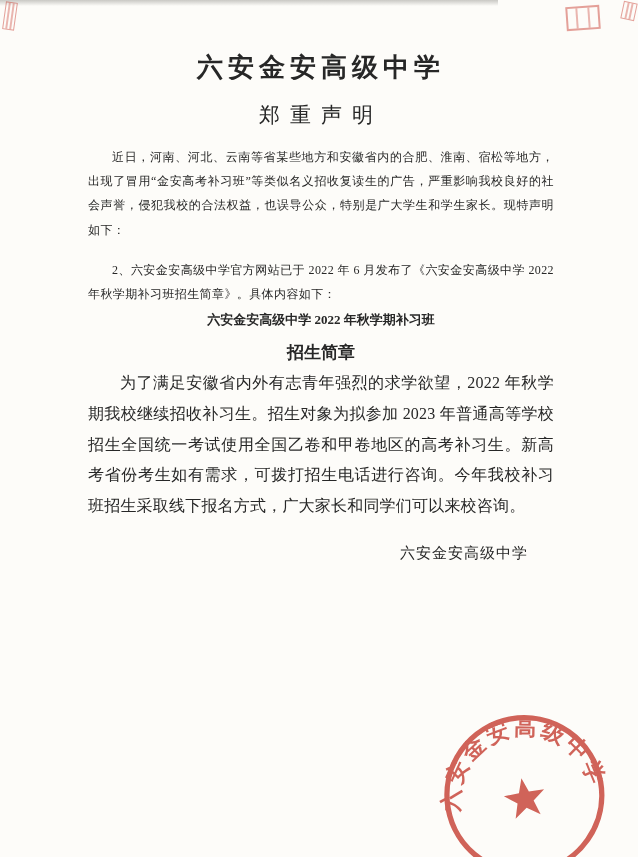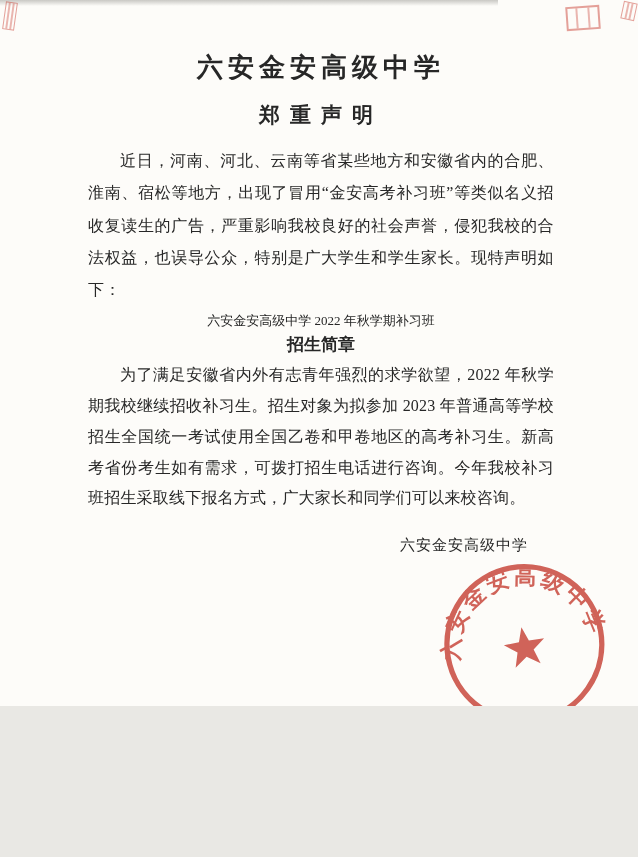--- a/index.html
+++ b/index.html
@@ -4,21 +4,21 @@
 <style>
   html, body { margin: 0; padding: 0; }
   body {
     width: 638px; height: 857px;
     background: #e9e8e4;
     font-family: "Liberation Serif", "DejaVu Serif", serif;
     overflow: hidden;
   }
   .page {
     position: relative;
-    width: 638px; height: 706px;
+    width: 638px; height: 857px;
     box-sizing: border-box;
     background: #fdfcf9;
     padding: 46px 84px 8px 88px;
     color: #272727;
     overflow: hidden;
   }
   .page::before {
     content: "";
     position: absolute; top: 0; left: 0; right: 140px; height: 6px;
     background: linear-gradient(#c9c8c4, rgba(201,200,196,0));
@@ -27,38 +27,38 @@
   .doc-title {
     text-align: center;
     font-size: 26px;
     font-weight: bold;
     letter-spacing: 5px;
     margin: 4px 0 16px;
   }
   .doc-heading {
     text-align: center;
     font-size: 21px;
-    font-weight: bold;
+    font-weight: normal;
     letter-spacing: 10px;
     margin: 0 0 12px;
   }
   .para {
-    font-size: 16px;
+    font-size: 12px;
     line-height: 2.02;
     text-align: justify;
     text-indent: 2em;
     letter-spacing: 0.4px;
     margin: 16px 0 2px;
   }
   .notice-title {
     text-align: center;
     font-size: 13px;
-    font-weight: normal;
+    font-weight: bold;
     line-height: 1.8;
-    margin: 2px 0 0;
+    margin: 2px 0 8px;
   }
   .notice-sub {
     text-align: center;
     font-size: 17px;
     font-weight: bold;
     line-height: 1.5;
     margin: 0 0 3px;
   }
   .small-para {
     font-size: 16px;
@@ -109,20 +109,21 @@
 <div class="page">
 
   <div class="stamp-mark stamp-tl"></div>
   <div class="stamp-mark stamp-tr"></div>
   <div class="stamp-mark stamp-tr2"></div>
 
   <div class="doc-title">六安金安高级中学</div>
   <div class="doc-heading">郑重声明</div>
 
   <p class="para">近日，河南、河北、云南等省某些地方和安徽省内的合肥、淮南、宿松等地方，出现了冒用“金安高考补习班”等类似名义招收复读生的广告，严重影响我校良好的社会声誉，侵犯我校的合法权益，也误导公众，特别是广大学生和学生家长。现特声明如下：</p>
+  <p class="para">2、六安金安高级中学官方网站已于 2022 年 6 月发布了《六安金安高级中学 2022 年秋学期补习班招生简章》。具体内容如下：</p>
 
   <div class="notice-title">六安金安高级中学 2022 年秋学期补习班</div>
   <div class="notice-sub">招生简章</div>
 
   <p class="small-para">为了满足安徽省内外有志青年强烈的求学欲望，2022 年秋学期我校继续招收补习生。招生对象为拟参加 2023 年普通高等学校招生全国统一考试使用全国乙卷和甲卷地区的高考补习生。新高考省份考生如有需求，可拨打招生电话进行咨询。今年我校补习班招生采取线下报名方式，广大家长和同学们可以来校咨询。</p>
 
 
   <div class="sign-block">
     <div>六安金安高级中学</div>
   </div>

